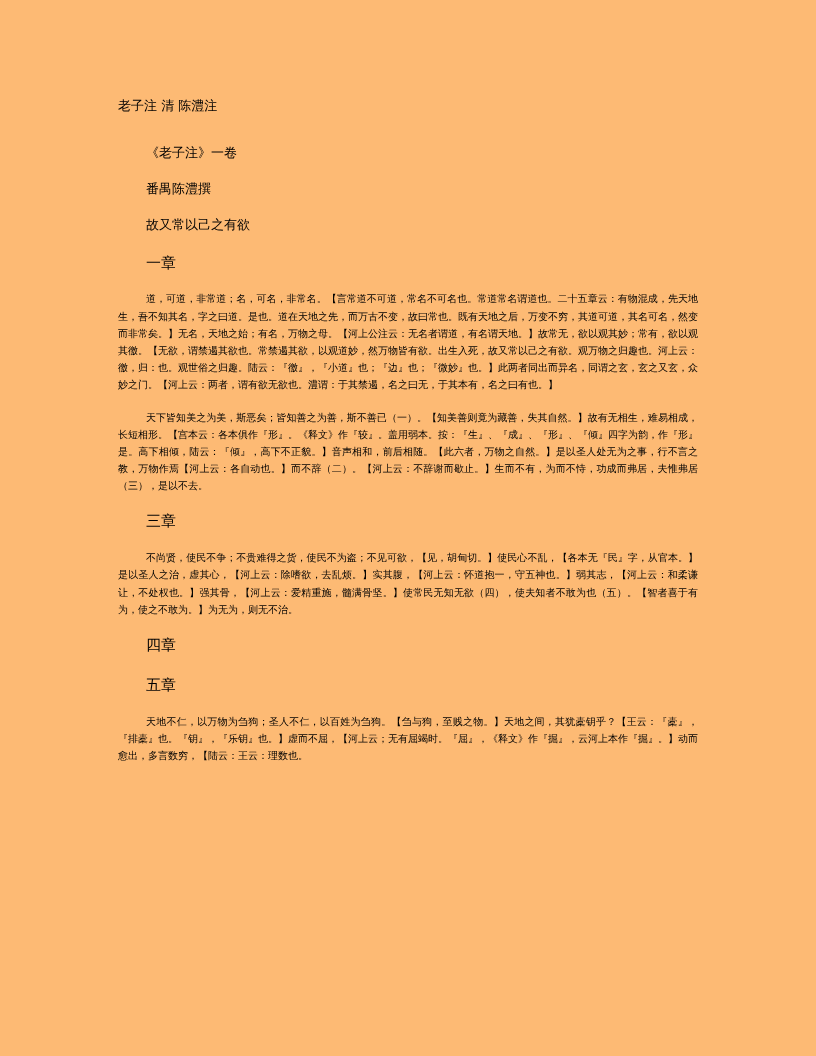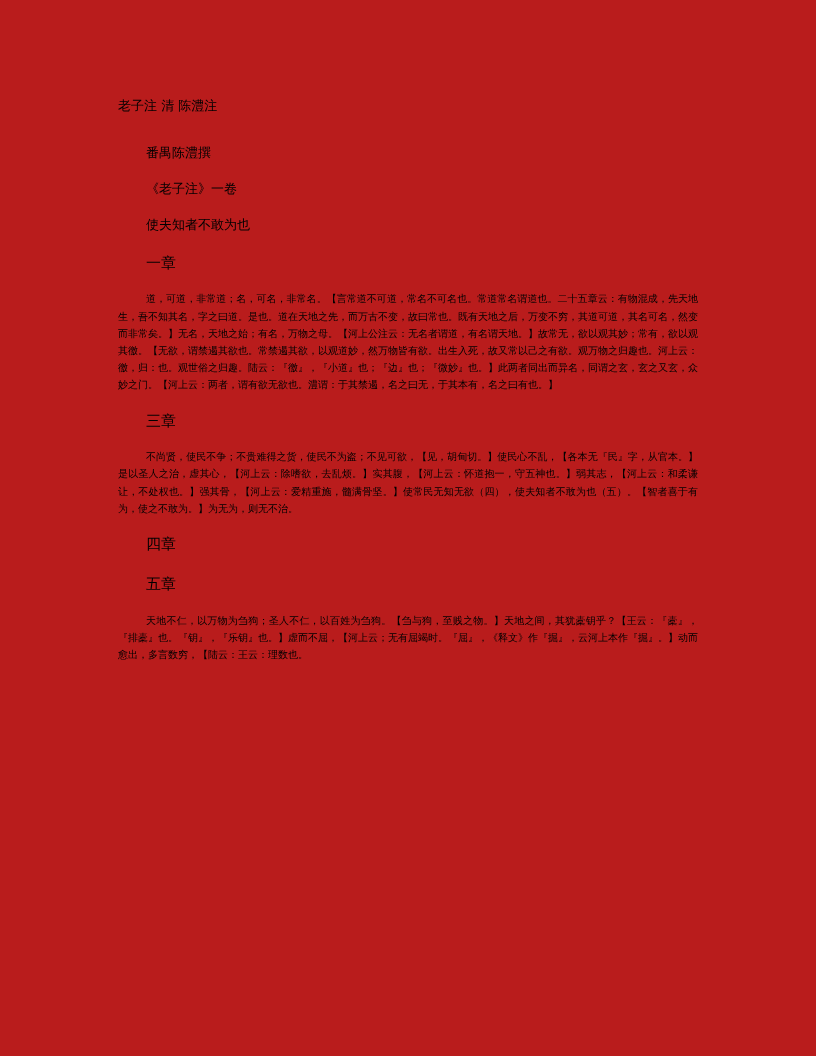--- a/index.html
+++ b/index.html
@@ -11,21 +11,21 @@
     width: 816px;
     height: 1056px;
     font-family: "DejaVu Sans", "Liberation Sans", sans-serif;
     color: #000000;
   }
   .page {
     box-sizing: border-box;
     width: 816px;
     height: 1056px;
     padding: 96px 118px 37px 118px;
-    background: #b91c1c;
+    background: #fdba74;
   }
   .doc-title {
     font-size: 13px;
     line-height: 1.5;
     margin: 0 0 26px 0;
     text-align: justify;
   }
   .chapter {
     font-size: 15px;
     line-height: 1.72;
@@ -48,27 +48,28 @@
     word-break: break-all;
   }
 </style>
 </head>
 <body>
 
 <div class="page">
 
   <div class="doc-title">老子注  清  陈澧注</div>
 
+  <div class="head-line">《老子注》一卷</div>
   <div class="head-line">番禺陈澧撰</div>
-  <div class="head-line">《老子注》一卷</div>
-  <div class="head-line">使夫知者不敢为也</div>
+  <div class="head-line">故又常以己之有欲</div>
 
   <div class="chapter">一章</div>
   <div class="body-block">道，可道，非常道；名，可名，非常名。【言常道不可道，常名不可名也。常道常名谓道也。二十五章云：有物混成，先天地生，吾不知其名，字之曰道。是也。道在天地之先，而万古不变，故曰常也。既有天地之后，万变不穷，其道可道，其名可名，然变而非常矣。】无名，天地之始；有名，万物之母。【河上公注云：无名者谓道，有名谓天地。】故常无，欲以观其妙；常有，欲以观其徼。【无欲，谓禁遏其欲也。常禁遏其欲，以观道妙，然万物皆有欲。出生入死，故又常以己之有欲。观万物之归趣也。河上云：徼，归：也。观世俗之归趣。陆云：『徼』，『小道』也；『边』也；『微妙』也。】此两者同出而异名，同谓之玄，玄之又玄，众妙之门。【河上云：两者，谓有欲无欲也。澧谓：于其禁遏，名之曰无，于其本有，名之曰有也。】</div>
 
+  <div class="body-block">天下皆知美之为美，斯恶矣；皆知善之为善，斯不善已（一）。【知美善则竟为藏善，失其自然。】故有无相生，难易相成，长短相形。【宫本云：各本俱作『形』。《释文》作『较』。盖用弱本。按：『生』、『成』、『形』、『倾』四字为韵，作『形』是。高下相倾，陆云：『倾』，高下不正貌。】音声相和，前后相随。【此六者，万物之自然。】是以圣人处无为之事，行不言之教，万物作焉【河上云：各自动也。】而不辞（二）。【河上云：不辞谢而歇止。】生而不有，为而不恃，功成而弗居，夫惟弗居（三），是以不去。</div>
 
   <div class="chapter">三章</div>
   <div class="body-block">不尚贤，使民不争；不贵难得之货，使民不为盗；不见可欲，【见，胡甸切。】使民心不乱，【各本无『民』字，从官本。】是以圣人之治，虚其心，【河上云：除嗜欲，去乱烦。】实其腹，【河上云：怀道抱一，守五神也。】弱其志，【河上云：和柔谦让，不处权也。】强其骨，【河上云：爱精重施，髓满骨坚。】使常民无知无欲（四），使夫知者不敢为也（五）。【智者喜于有为，使之不敢为。】为无为，则无不治。</div>
 
   <div class="chapter">四章</div>
 
   <div class="chapter">五章</div>
   <div class="body-block">天地不仁，以万物为刍狗；圣人不仁，以百姓为刍狗。【刍与狗，至贱之物。】天地之间，其犹橐钥乎？【王云：『橐』，『排橐』也。『钥』，『乐钥』也。】虚而不屈，【河上云；无有屈竭时。『屈』，《释文》作『掘』，云河上本作『掘』。】动而愈出，多言数穷，【陆云：王云：理数也。</div>
 
 </div>

